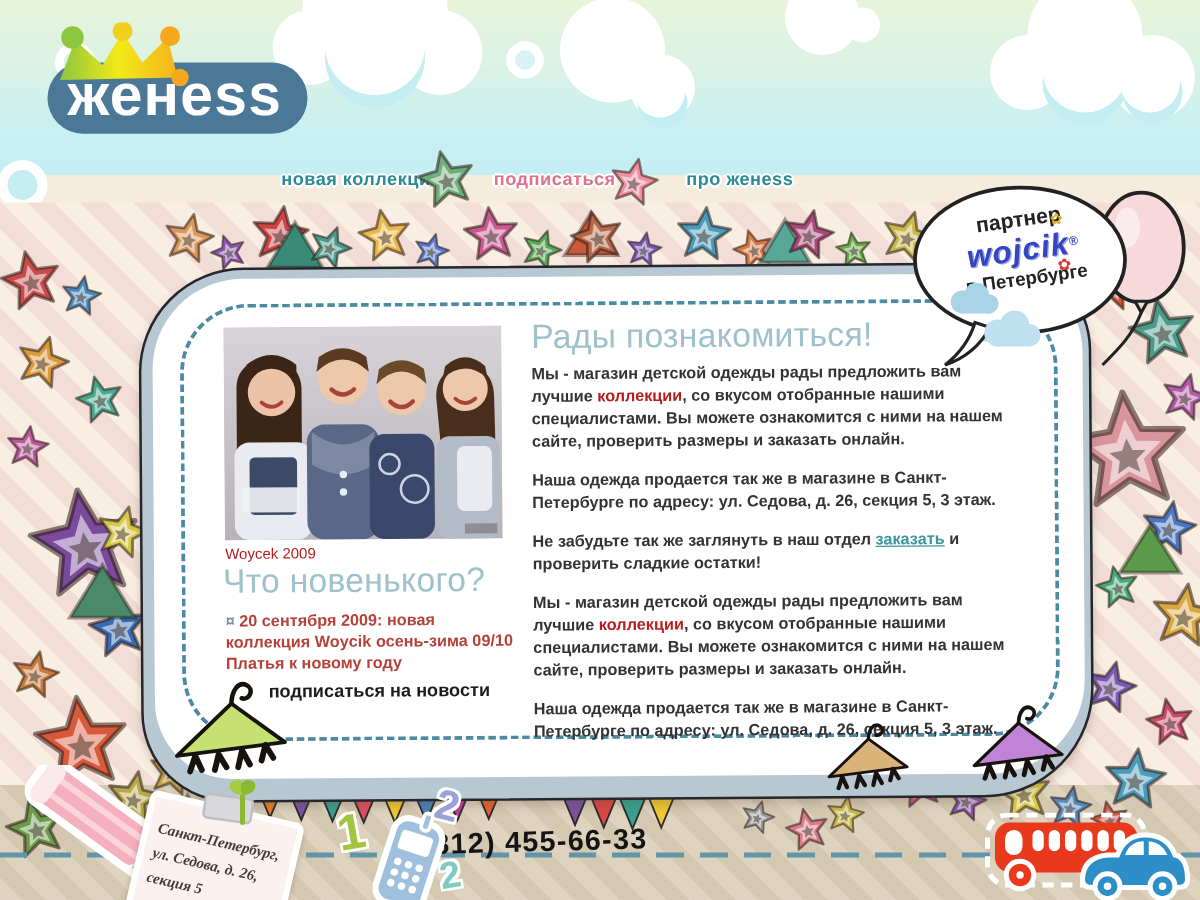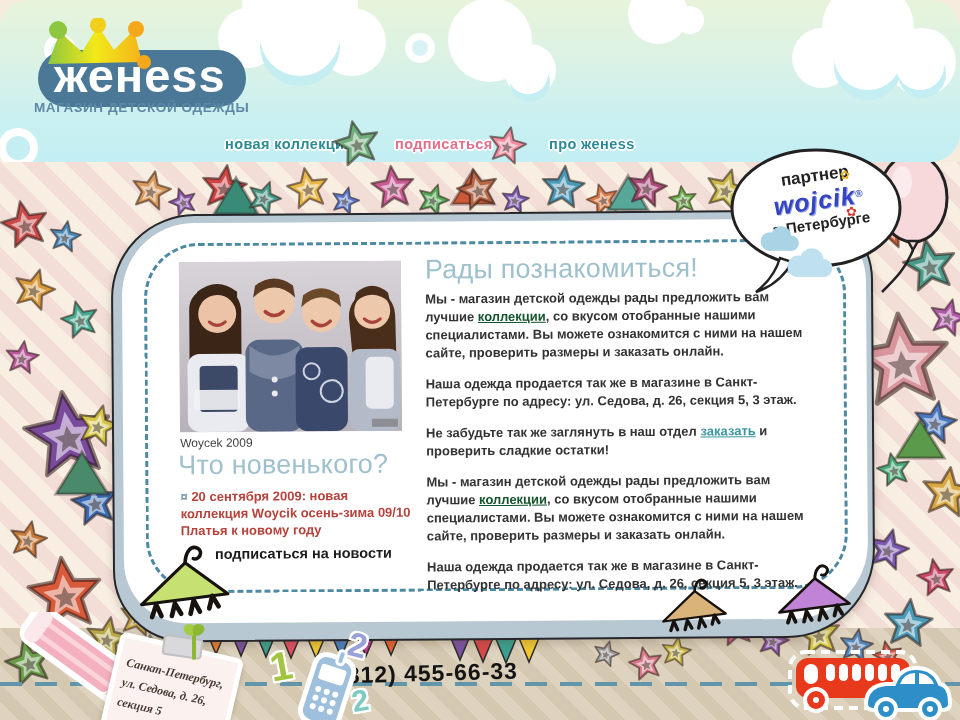--- a/index.html
+++ b/index.html
@@ -8,22 +8,22 @@
   .abs{position:absolute;}
 
   
   .bg-mid{left:0;top:162px;width:960px;height:466px;z-index:0;
     background:repeating-linear-gradient(45deg,#f8efe2 0 15px,#f3ded7 15px 30px);}
   .bg-footer{left:0;top:628px;width:960px;height:92px;z-index:0;
     background:repeating-linear-gradient(45deg,#ded3bf 0 13px,#d4c8b1 13px 26px);}
   .stars-layer{left:0;top:0;width:960px;height:720px;z-index:1;pointer-events:none;}
 
   
-  .header{left:0;top:0;width:960px;height:162px;z-index:3;
-    background:linear-gradient(180deg,#e7f4da 0%,#dcf2e4 35%,#c9f0f2 75%,#c3eef3 100%);border-radius:29px;}
+  .header{left:0;top:0;width:960px;height:140px;z-index:3;
+    background:linear-gradient(180deg,#e7f4da 0%,#dcf2e4 35%,#c9f0f2 75%,#c3eef3 100%);}
   .clouds{left:0;top:0;width:960px;height:162px;}
   .logo-blob{left:38px;top:50px;padding:2px 20px 8px 16px;background:#4b7897;border-radius:36px;
     color:#fff;font-size:47px;font-weight:bold;letter-spacing:1px;line-height:1.0;z-index:2;}
   .logo-crown{left:40px;top:18px;z-index:3;}
   .tagline{left:34px;top:100px;font-size:13.5px;font-weight:bold;color:#5d89a6;letter-spacing:.6px;z-index:2;}
 
   .nav-item{top:136px;font-size:14.5px;font-weight:bold;letter-spacing:.4px;cursor:pointer;text-decoration:none;
     text-shadow:-2px 0 0 #fff,2px 0 0 #fff,0 -2px 0 #fff,0 2px 0 #fff,-1px -1px 0 #fff,1px -1px 0 #fff,-1px 1px 0 #fff,1px 1px 0 #fff;}
   .nav-teal{color:#2b8a94;}
   .nav-pink{color:#e0708c;}
@@ -42,30 +42,30 @@
   .cloud-sticker{z-index:6;}
 
   
   .card{left:112px;top:212px;width:758px;height:424px;z-index:3;background:#b7c8d2;
     border:2.5px solid #26262b;border-radius:84px 70px 88px 72px;transform:rotate(-.4deg);
     box-shadow:0 4px 8px rgba(90,70,50,.25);}
   .card-white{position:absolute;left:9px;top:7px;right:5px;bottom:17px;background:#fff;border-radius:72px 62px 76px 62px;}
   .card-dashed{position:absolute;left:22px;top:20px;right:20px;bottom:30px;border:3px dashed #4c89a3;border-radius:55px;}
 
   .photo{left:66px;top:46px;width:222px;height:170px;background:#c9c3c9;}
-  .photo-caption{left:66px;top:220px;font-size:12px;color:#404040;}
+  .photo-caption{left:66px;top:220px;font-size:12px;color:#b91c1c;}
   .news-title,.intro-title{font-size:27px;color:#9fc0cd;letter-spacing:.2px;}
   .news-title{left:64px;top:234px;}
   .intro-title{left:312px;top:40px;}
   .news{left:66px;top:272px;width:238px;font-size:13px;font-weight:bold;line-height:17px;color:#b5423a;cursor:pointer;}
   .news-bullet{color:#7a95aa;font-weight:bold;}
   .subscribe{left:100px;top:330px;font-size:14.5px;font-weight:bold;color:#1c1c1c;cursor:pointer;}
   .paras{left:312px;top:76px;width:396px;font-size:13px;font-weight:bold;line-height:18px;color:#333;}
   .paras p{margin:0 0 13px 0;}
-  .link-blue{color:#14532d;text-decoration:underline;cursor:pointer;}
+  .link-blue{color:#b91c1c;cursor:pointer;}
   .link-teal{color:#3d95a0;text-decoration:underline;cursor:pointer;}
 
   .hanger{z-index:4;}
 
   
   .dash-line{left:0;top:682px;width:960px;height:4px;z-index:2;
     background:repeating-linear-gradient(90deg,#6095aa 0 22px,transparent 22px 35px);}
   .phone{left:338px;top:660px;font-size:23px;font-weight:bold;color:#141414;letter-spacing:1px;
     transform:rotate(-1.5deg);z-index:4;}
   .note{left:108px;top:644px;width:116px;height:96px;background:#fbf1ee;border:5px solid #fff;border-radius:7px;
@@ -369,21 +369,20 @@
             <stop offset=".5" stop-color="#f2e918"></stop>
             <stop offset="1" stop-color="#f5b31c"></stop>
         </linearGradient>
       </defs>
       <path d="M8 46 L20 14 L42 34 L58 8 L74 32 L94 12 L102 44 Z" fill="url(#crownGrad)"></path>
       <circle cx="18" cy="12" r="9" fill="#8dc63f"></circle>
       <circle cx="58" cy="7" r="8" fill="#f2cf1a"></circle>
       <circle cx="96" cy="11" r="8" fill="#f5a81c"></circle>
       <circle cx="104" cy="44" r="7" fill="#f5a81c"></circle>
     </svg>
-    <div class="abs tagline">МАГАЗИН ДЕТСКОЙ ОДЕЖДЫ</div>
 
     <a class="abs nav-item nav-teal" style="left:225px">новая коллекция</a>
     <svg class="abs" style="left:333px;top:120px" width="48" height="48">
       <g transform="rotate(-12 24 24)">
           <use href="#star5" width="48" height="48" color="#6fae7c"></use>
         </g>
     </svg>
     <a class="abs nav-item nav-pink" style="left:395px">подписаться</a>
     <svg class="abs" style="left:487px;top:126px" width="40" height="40">
       <g transform="rotate(12 20 20)">

